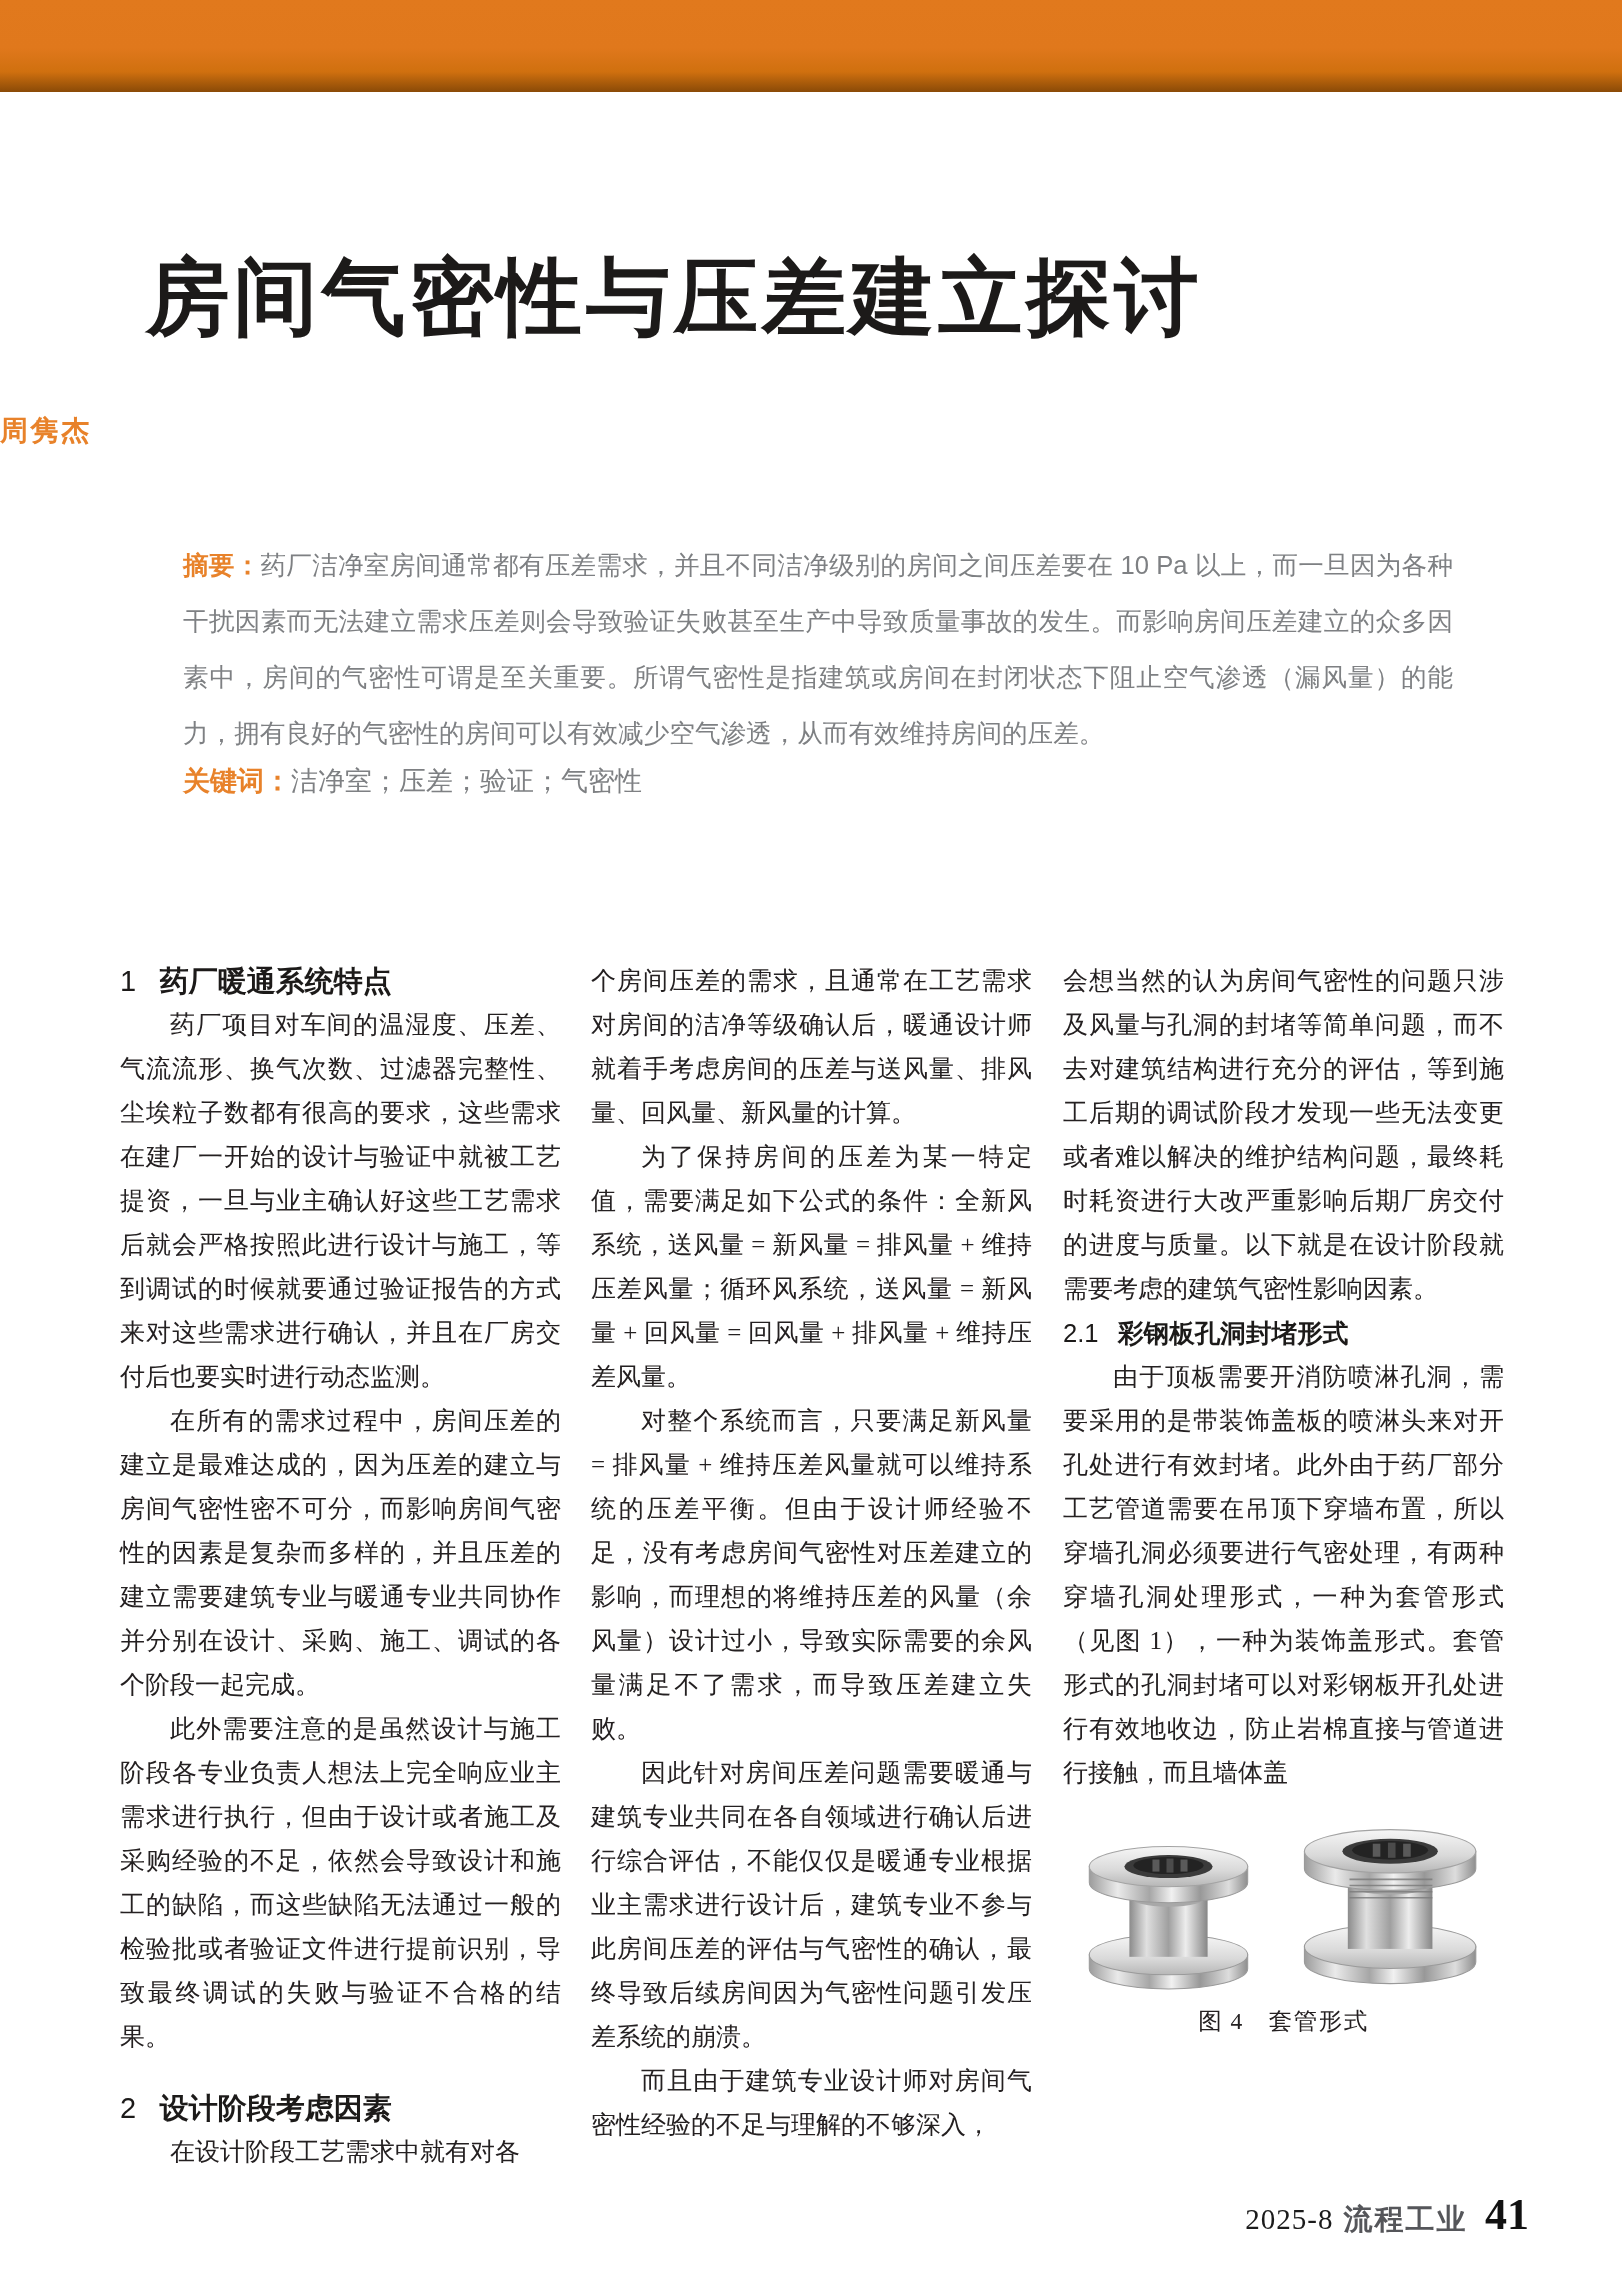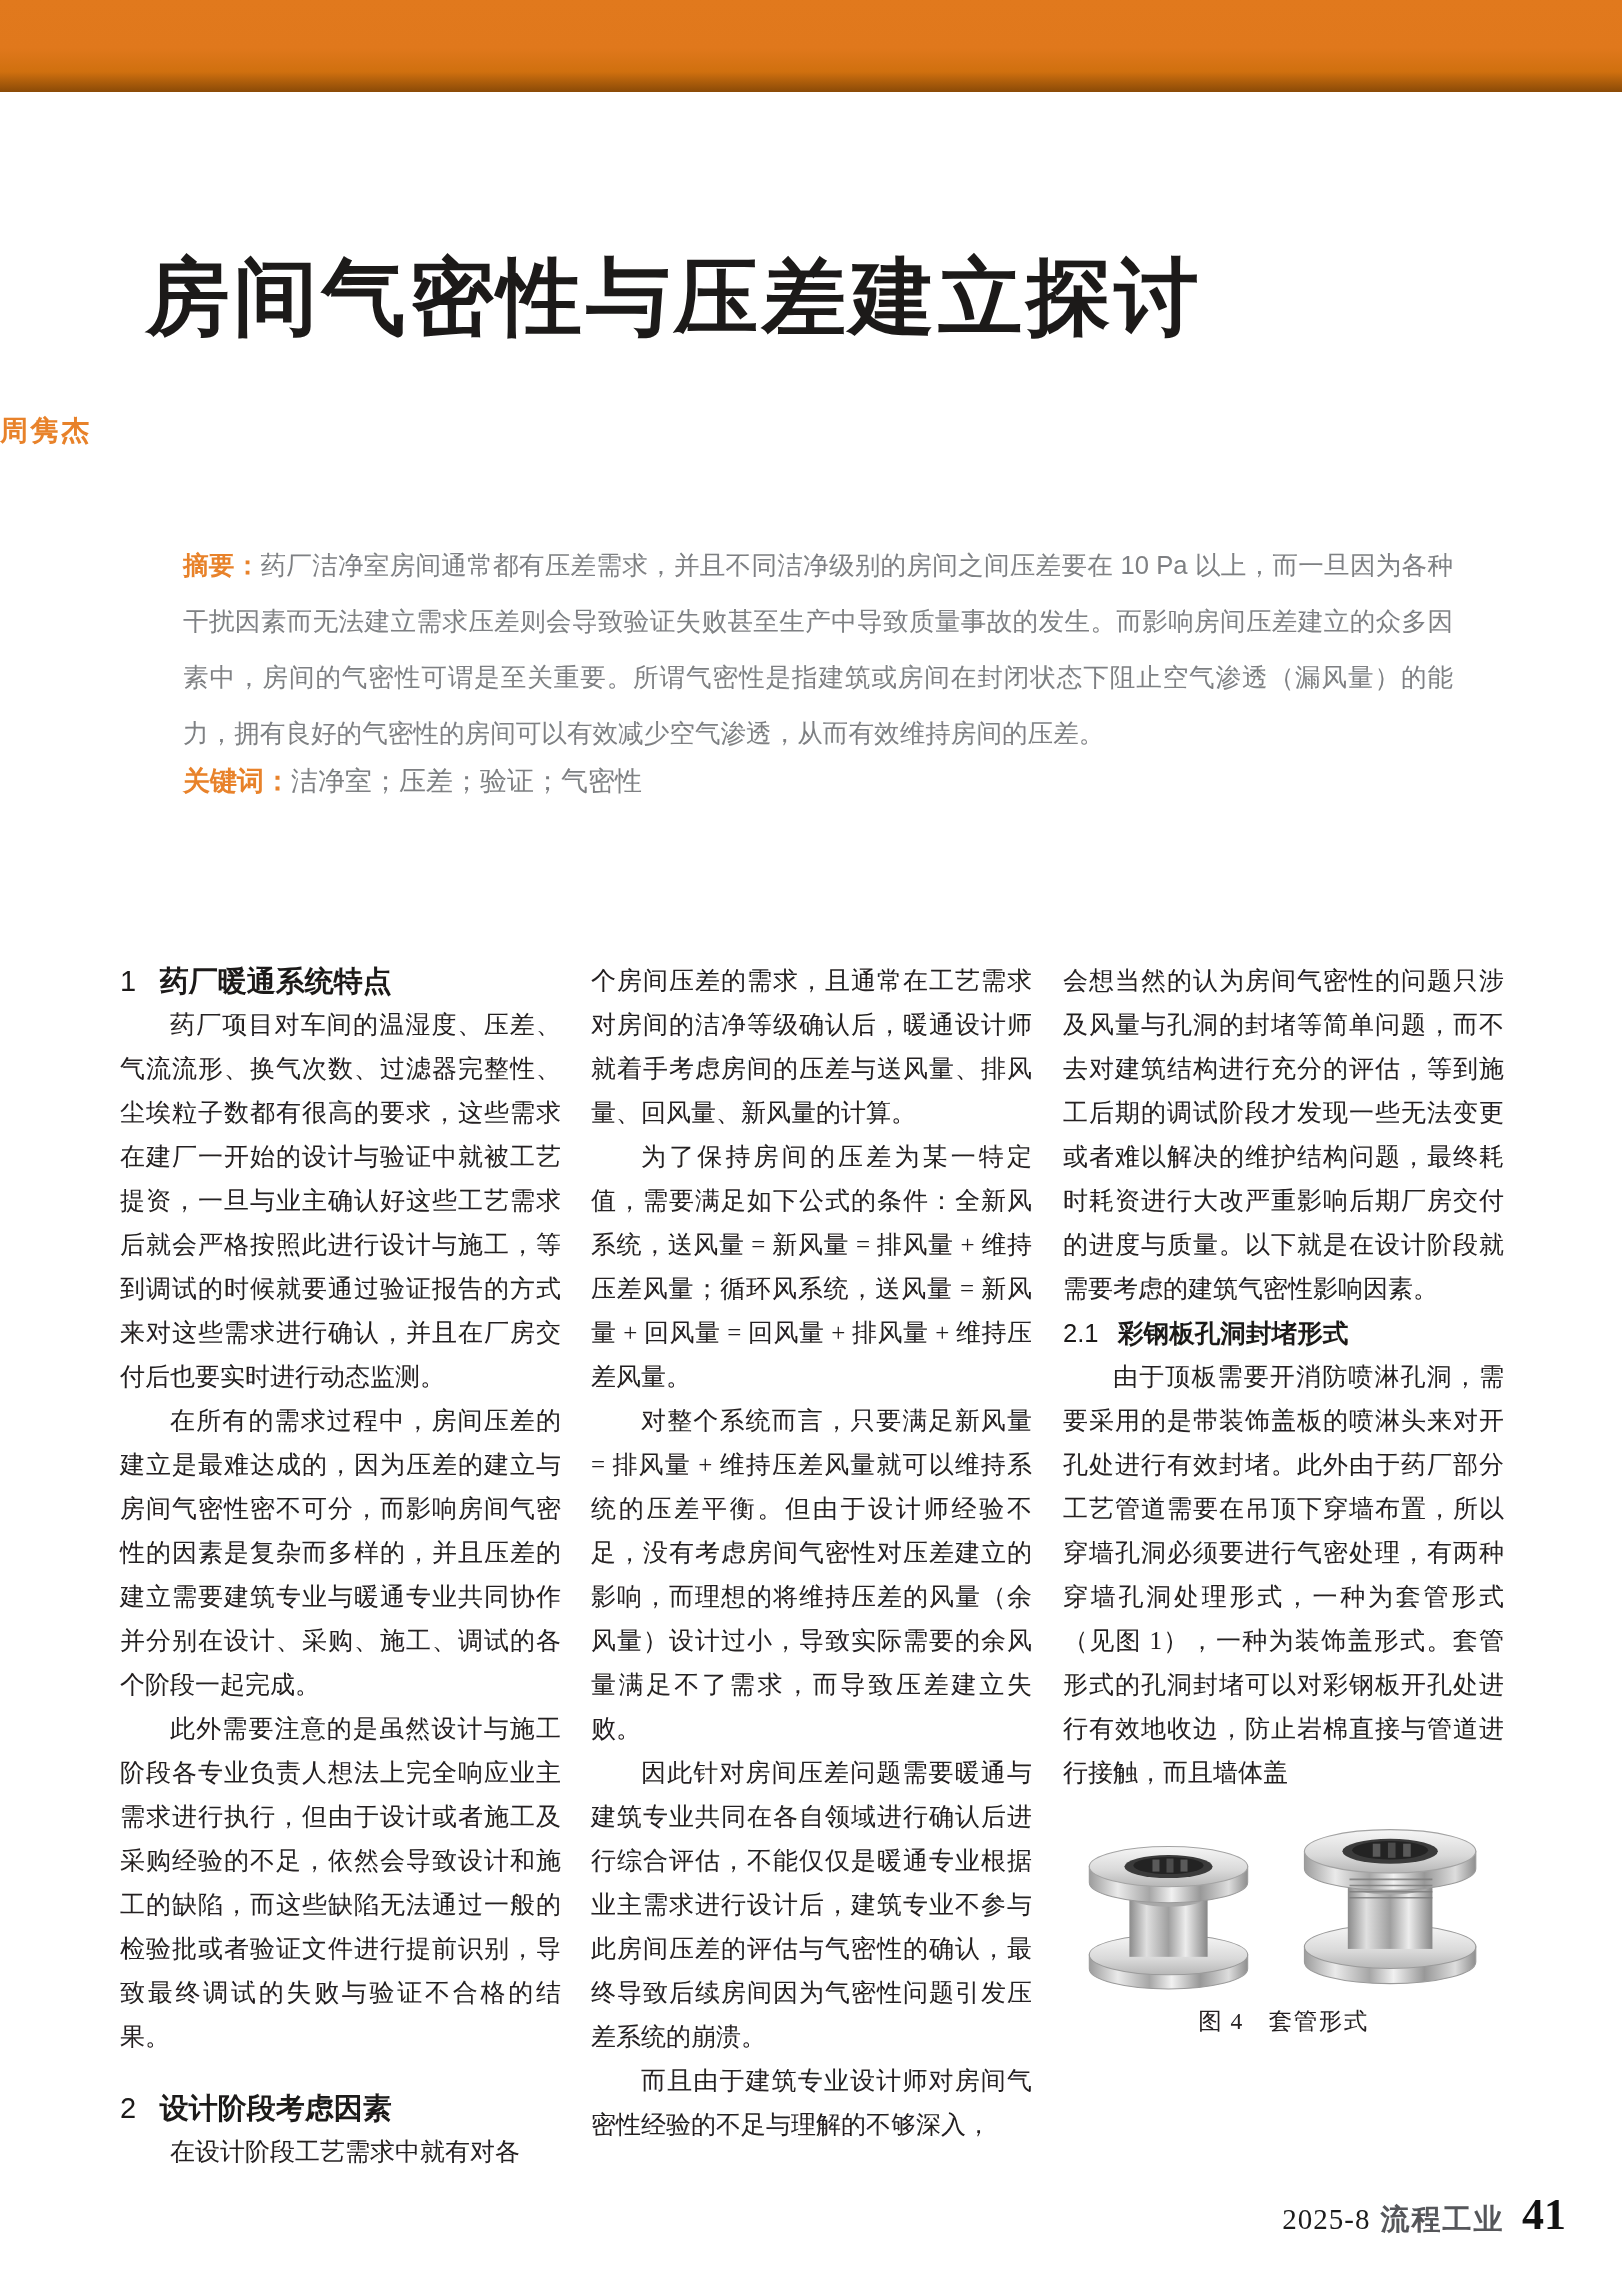--- a/index.html
+++ b/index.html
@@ -103,21 +103,20 @@
     color:#242021;
     line-height:31px;
     text-indent:0;
   }
   
   .footer{
     position:absolute;left:0;top:2189px;width:1529px;
     display:flex;
     justify-content:flex-end;
     align-items:baseline;
-    padding-left:37px;
   }
   .footer .issue{
     font-family:"Liberation Serif","DejaVu Serif",serif;
     font-size:29px;color:#1b1b1b;letter-spacing:1px;
   }
   .footer .journal{
     margin-left:10.2px;
     font-family:"Liberation Serif","DejaVu Serif",serif;
     font-weight:700;
     font-size:29px;color:#55565a;letter-spacing:2px;text-align:center;

